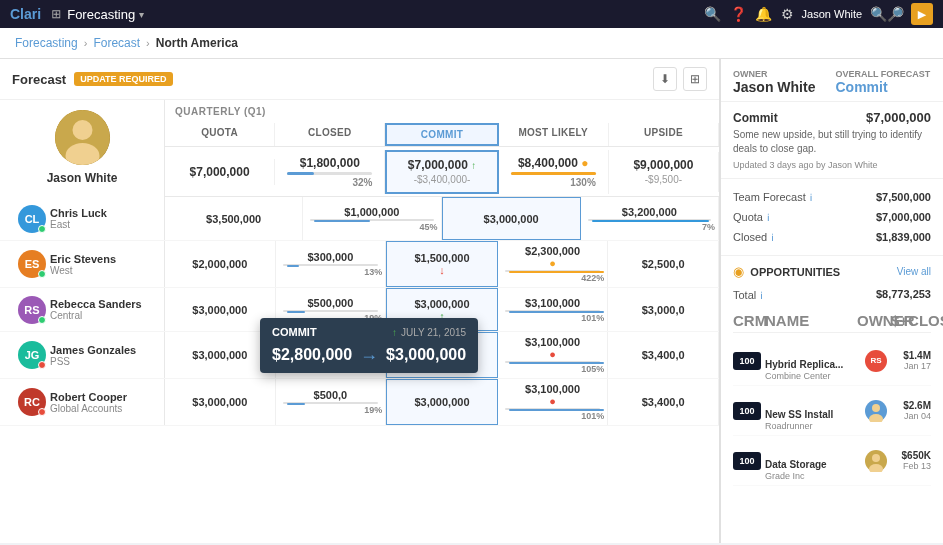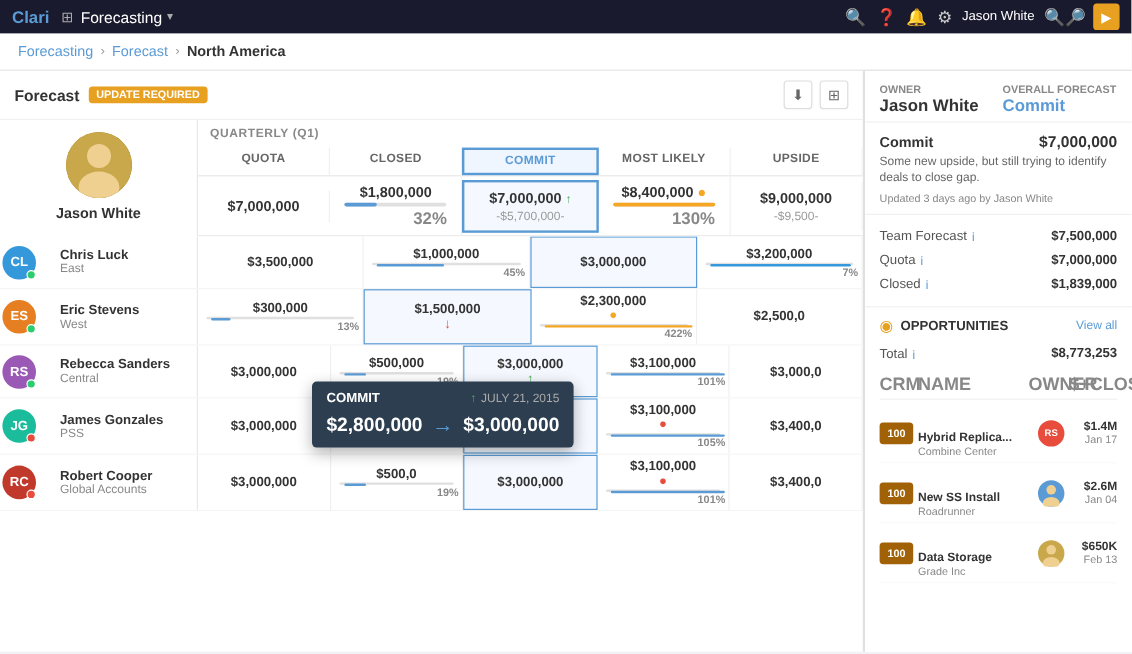--- a/index.html
+++ b/index.html
@@ -171,40 +171,40 @@
     }
     .data-cell.commit-cell {
       border: 2px solid #5b9bd5;
       background: #f5f9ff;
       position: relative;
     }
     .data-cell .sub-text { font-size: 10px; color: #999; font-weight: normal; }
     .data-cell .up-arrow { color: #4caf50; font-size: 10px; }
     .progress-bar-container { height: 3px; background: #e0e0e0; margin: 2px 8px; border-radius: 2px; }
     .progress-bar { height: 3px; background: #5b9bd5; border-radius: 2px; }
-    .progress-pct { font-size: 14px; color: #888; text-align: right; padding: 0 8px; }
+    .progress-pct { font-size: 10px; color: #888; text-align: right; padding: 0 8px; }
 
     .dot-yellow { color: #f5a623; font-size: 12px; }
 
     
     .sub-rows { overflow: hidden; }
     .sub-row {
       display: flex;
       border-bottom: 1px solid #f5f5f5;
       align-items: stretch;
       min-height: 44px;
       position: relative;
     }
     .sub-user-col {
       width: 165px;
       min-width: 165px;
       display: flex;
       align-items: center;
-      padding: 6px 2px;
-      gap: 20px;
+      padding: 6px 18px;
+      gap: 4px;
       border-right: 1px solid #e8e8e8;
     }
     .sub-avatar {
       width: 28px; height: 28px;
       border-radius: 50%;
       display: flex; align-items: center; justify-content: center;
       font-size: 11px;
       font-weight: 600;
       color: white;
       flex-shrink: 0;
@@ -339,21 +339,21 @@
 
     .opp-row {
       display: flex;
       gap: 4px;
       padding: 4px 0;
       align-items: center;
       border-bottom: 1px solid #f9f9f9;
     }
     .opp-score {
       width: 28px; height: 18px;
-      background: #a16207;
+      background: #0f172a;
       color: white;
       font-size: 9px;
       font-weight: 700;
       border-radius: 3px;
       display: flex; align-items: center; justify-content: center;
     }
     .opp-name-col { flex: 1; margin-top: 18px; }
     .opp-name-main { font-size: 10px; font-weight: 600; color: #333; line-height: 1.3; }
     .opp-name-sub { font-size: 9px; color: #888; }
     .opp-avatar-small {
@@ -439,21 +439,21 @@
           <div class="data-cell">
             <span>$1,800,000</span>
             <div class="progress-bar-container">
                 <div class="progress-bar" style="width:32%"></div>
               </div>
             <div class="progress-pct">32%</div>
           </div>
           <div class="data-cell commit-cell">
             <span>$7,000,000</span>
             <span class="up-arrow">↑</span>
-            <br><span class="sub-text">-$5,700,000-</span>
+            <br><span class="sub-text">-$3,400,000-</span>
           </div>
           <div class="data-cell">
             <span>$8,400,000</span>
             <span class="dot-yellow"> ●</span>
             <div class="progress-bar-container">
                 <div class="progress-bar" style="width:100%;background:#f5a623"></div>
               </div>
             <div class="progress-pct">130%</div>
           </div>
           <div class="data-cell">
@@ -506,20 +506,23 @@
           <div class="sub-avatar" style="background:#e67e22;">
             ES
             <span class="status-dot" style="background:#2ecc71"></span>
           </div>
           <div class="sub-user-info">
             <div class="sub-user-name">Eric Stevens</div>
             <div class="sub-user-role">West</div>
           </div>
         </div>
         <div class="sub-data-cells">
+          <div class="sub-cell">
+              <span>$2,000,000</span>
+            </div>
           <div class="sub-cell">
             <span>$300,000</span>
             <div class="pbar-bg">
                 <div class="pbar" style="width:13%"></div>
               </div>
             <div class="pct">13%</div>
           </div>
           <div class="sub-cell" style="border:1px solid #5b9bd5;background:#f5f9ff">
             <span>$1,500,000</span>
             <span style="color:#e74c3c">↓</span>

